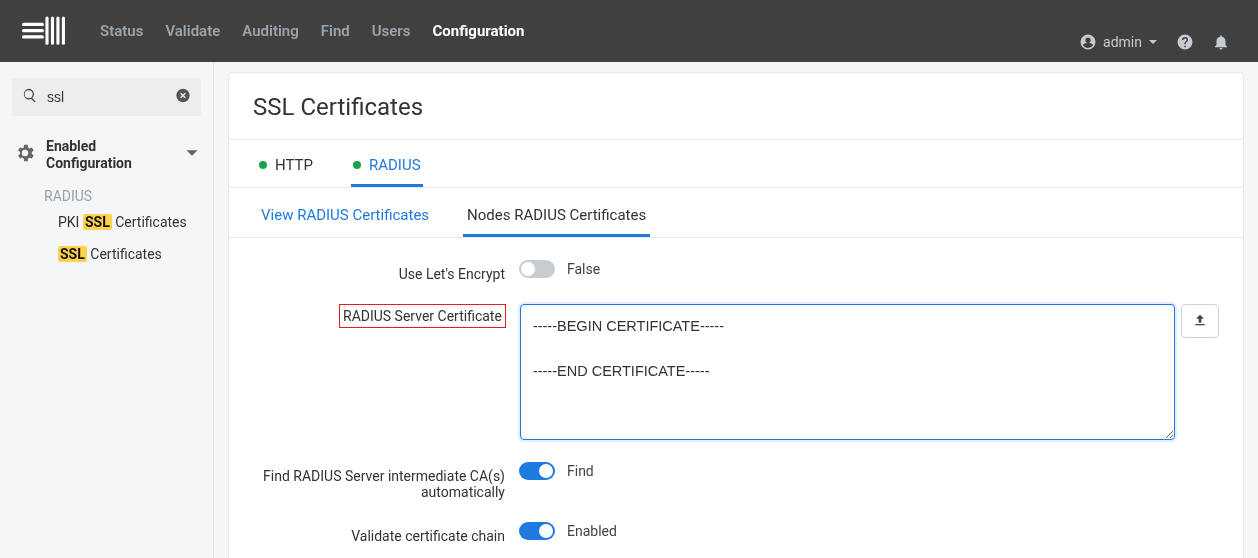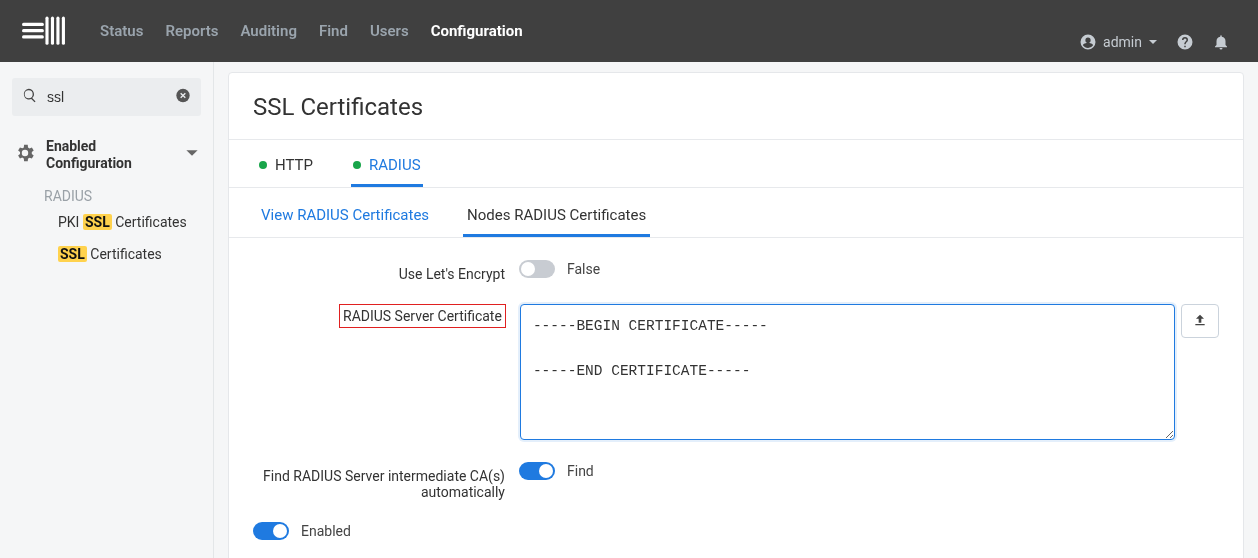--- a/index.html
+++ b/index.html
@@ -62,21 +62,21 @@
 
   
   .toggle { width:36px; height:18px; border-radius:18px; background:#c8ccd2; position:relative; cursor:pointer;}
   .toggle .knob { position:absolute; top:2px; left:2px; width:14px; height:14px; border-radius:50%; background:#fff; transition:left .15s;}
   .toggle.on { background:#1f7ae0;}
   .toggle.on .knob { left:20px;}
   .toggle-label { font-size:14px; color:#444;}
 
   
   .cert-wrap { display:flex; flex:1; gap:6px; align-items:flex-start;}
-  textarea { flex:1; height:136px; border:1px solid #1f7ae0; border-radius:4px; padding:10px 12px; font-size:14.5px; line-height:1.55; color:#333; resize:both; outline:none; font-family:Liberation Mono, monospace; box-shadow:0 0 0 2px rgba(31,122,224,.12);}
+  textarea { flex:1; height:136px; border:1px solid #1f7ae0; border-radius:4px; padding:10px 12px; font-size:14.5px; line-height:1.55; color:#333; resize:both; outline:none; font-family:Liberation Sans, sans-serif; box-shadow:0 0 0 2px rgba(31,122,224,.12);}
   .upload-btn { width:38px; height:34px; border:1px solid #cbd3dc; border-radius:4px; background:#fff; display:flex; align-items:center; justify-content:center; cursor:pointer;}
   .upload-btn svg { width:16px; height:16px; fill:#444;}
 </style>
 </head>
 <body>
 
 <div class="topnav">
   <span class="logo">
     <svg viewBox="0 0 64 40">
         <g fill="#fff">
@@ -85,21 +85,21 @@
           <rect x="0" y="26" width="28" height="4" rx="2"></rect>
           <rect x="30" y="2" width="4" height="36" rx="2"></rect>
           <rect x="37" y="2" width="4" height="36" rx="2"></rect>
           <rect x="44" y="2" width="4" height="36" rx="2"></rect>
           <rect x="51" y="2" width="4" height="36" rx="2"></rect>
         </g>
       </svg>
   </span>
   <div class="nav-items">
     <a>Status</a>
-    <a>Reports</a>
+    <a>Validate</a>
     <a>Auditing</a>
     <a>Find</a>
     <a>Users</a>
     <a class="active">Configuration</a>
   </div>
   <div class="nav-right">
     <span class="user-chip">
       <svg viewBox="0 0 24 24">
           <path d="M12 2a10 10 0 100 20 10 10 0 000-20zm0 4a3.5 3.5 0 110 7 3.5 3.5 0 010-7zm0 14c-2.8 0-5.3-1.4-6.8-3.6C5.4 14.3 9.6 13 12 13s6.6 1.3 6.8 3.4A8 8 0 0112 20z"></path>
         </svg>
@@ -209,20 +209,21 @@
           <div class="label">Find RADIUS Server intermediate CA(s) automatically</div>
           <div class="ctrl">
             <div class="toggle on">
                 <span class="knob"></span>
               </div>
             <span class="toggle-label">Find</span>
           </div>
         </div>
 
         <div class="row">
+          <div class="label">Validate certificate chain</div>
           <div class="ctrl">
             <div class="toggle on">
                 <span class="knob"></span>
               </div>
             <span class="toggle-label">Enabled</span>
           </div>
         </div>
 
       </div>
     </div>

